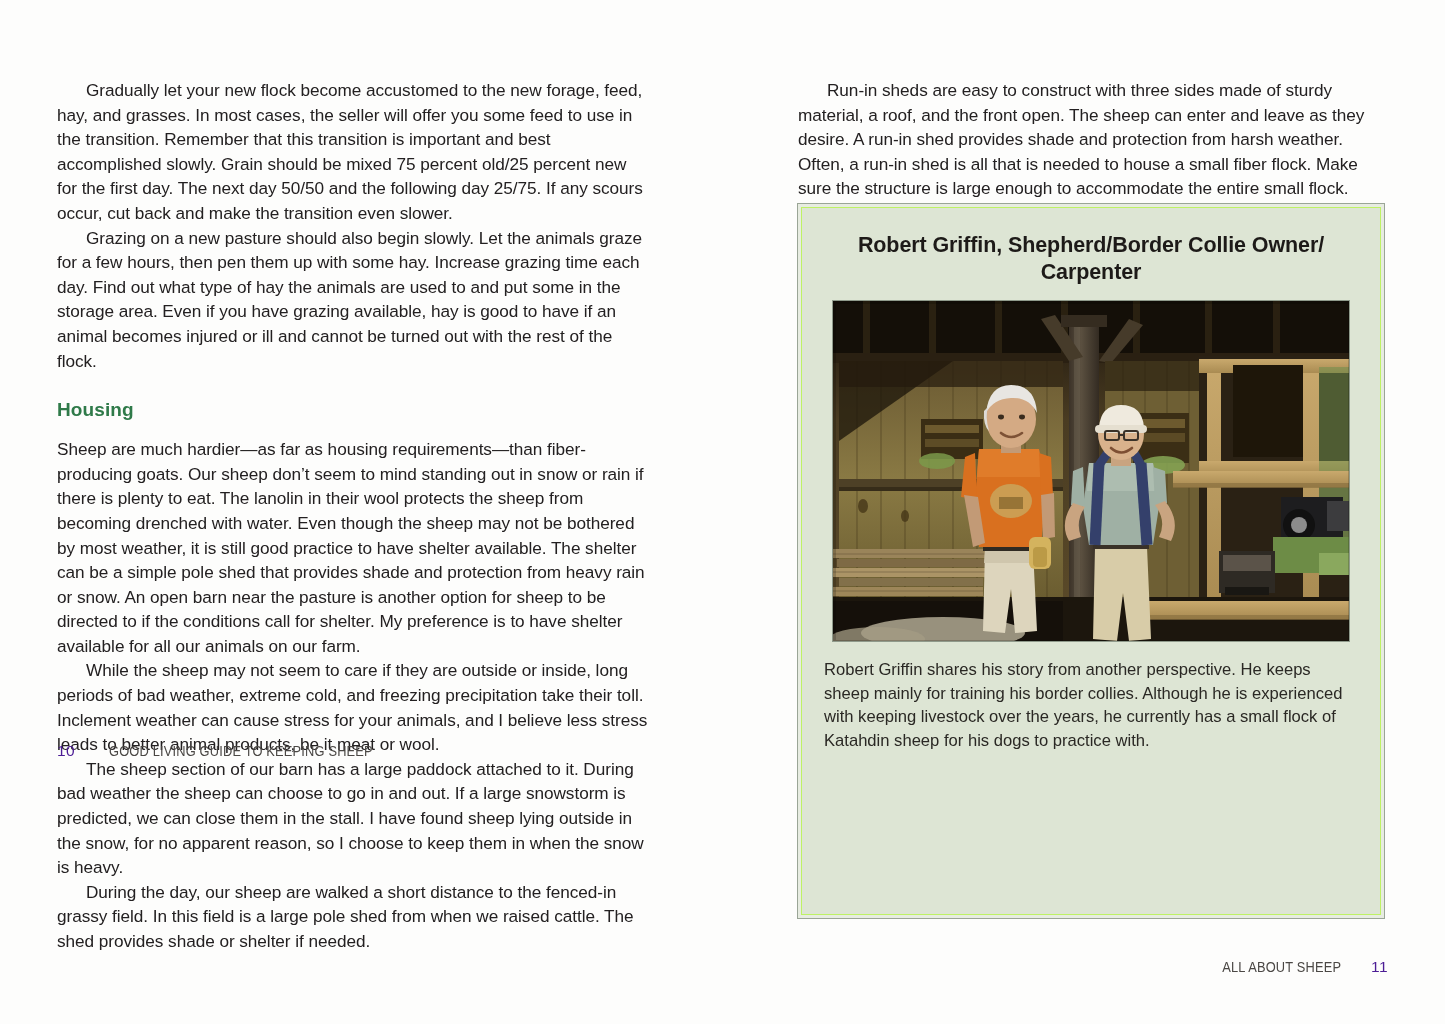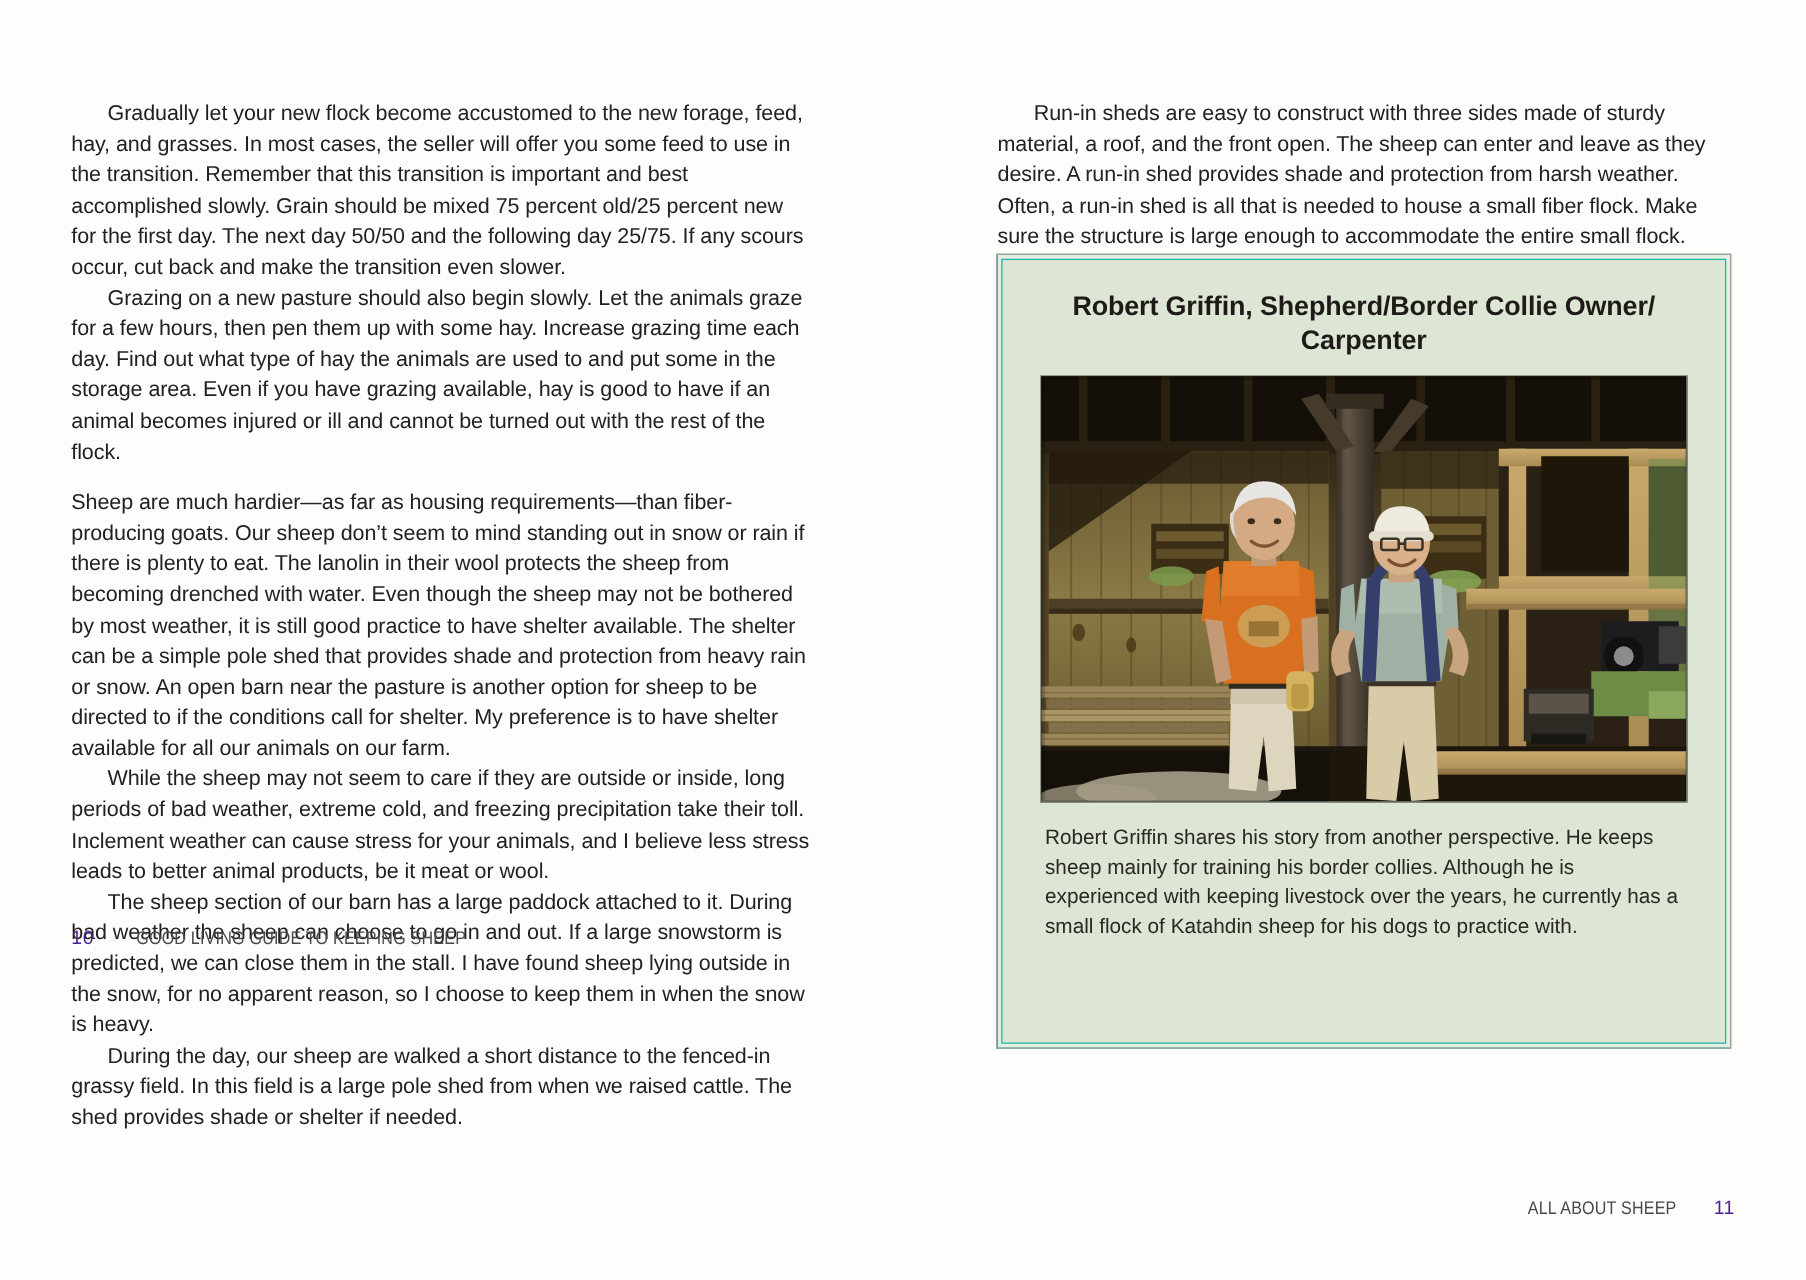--- a/index.html
+++ b/index.html
@@ -57,22 +57,22 @@
     color: #2f7a49;
     letter-spacing: 0.1px;
   }
 
   
   .sidebar-box {
     position: absolute;
     left: 797px;
     top: 203px;
     width: 588px;
-    height: 636px;
-    background: #14b8a6;
+    height: 716px;
+    background: #bef264;
     border: 1px solid #9aa596;
     box-sizing: border-box;
     box-shadow: inset 0 0 0 3px #e7ecE1;
   }
   .sidebar-inner {
     position: absolute;
     left: 4px; top: 4px; right: 4px; bottom: 4px;
     background: #dde5d4;
     padding: 20px 22px 0 22px;
     box-sizing: border-box;
@@ -80,21 +80,21 @@
   h3.sidebar-title {
     margin: 4px 0 0 0;
     text-align: center;
     font-size: 21.5px;
     line-height: 27px;
     font-weight: 700;
     color: #1d1a18;
     letter-spacing: -0.1px;
   }
   p.sidebar-body {
-    margin: 12px;
+    margin: 0;
     font-size: 16.6px;
     line-height: 23.6px;
     color: #2a2824;
     text-indent: 26px;
   }
   p.sidebar-body.noindent { text-indent: 0; }
   .sidebar-text { margin-top: 16px; }
 
   
   .photo-frame {
@@ -147,20 +147,21 @@
 <body>
 
 <div class="spread">
 
   <div class="page page-left">
     <div class="col col-left">
 
       <p class="body">Gradually let your new flock become accustomed to the new forage, feed, hay, and grasses. In most cases, the seller will offer you some feed to use in the transition. Remember that this transition is important and best accomplished slowly. Grain should be mixed 75 percent old/25 percent new for the first day. The next day 50/50 and the following day 25/75. If any scours occur, cut back and make the transition even slower.</p>
       <p class="body">Grazing on a new pasture should also begin slowly. Let the animals graze for a few hours, then pen them up with some hay. Increase grazing time each day. Find out what type of hay the animals are used to and put some in the storage area. Even if you have grazing available, hay is good to have if an animal becomes injured or ill and cannot be turned out with the rest of the flock.</p>
 
+      <h2 class="section" style="margin-top:26px;">Housing</h2>
 
       <p class="body noindent" style="margin-top:16px;">Sheep are much hardier—as far as housing requirements—than fiber-producing goats. Our sheep don’t seem to mind standing out in snow or rain if there is plenty to eat. The lanolin in their wool protects the sheep from becoming drenched with water. Even though the sheep may not be bothered by most weather, it is still good practice to have shelter available. The shelter can be a simple pole shed that provides shade and protection from heavy rain or snow. An open barn near the pasture is another option for sheep to be directed to if the conditions call for shelter. My preference is to have shelter available for all our animals on our farm.</p>
       <p class="body">While the sheep may not seem to care if they are outside or inside, long periods of bad weather, extreme cold, and freezing precipitation take their toll. Inclement weather can cause stress for your animals, and I believe less stress leads to better animal products, be it meat or wool.</p>
       <p class="body">The sheep section of our barn has a large paddock attached to it. During bad weather the sheep can choose to go in and out. If a large snowstorm is predicted, we can close them in the stall. I have found sheep lying outside in the snow, for no apparent reason, so I choose to keep them in when the snow is heavy.</p>
       <p class="body">During the day, our sheep are walked a short distance to the fenced-in grassy field. In this field is a large pole shed from when we raised cattle. The shed provides shade or shelter if needed.</p>
 
     </div>
 
     <div class="footer footer-left">
       <span class="folio">10</span><span class="gap-l"></span><span class="runhead">Good Living Guide to Keeping Sheep</span>

